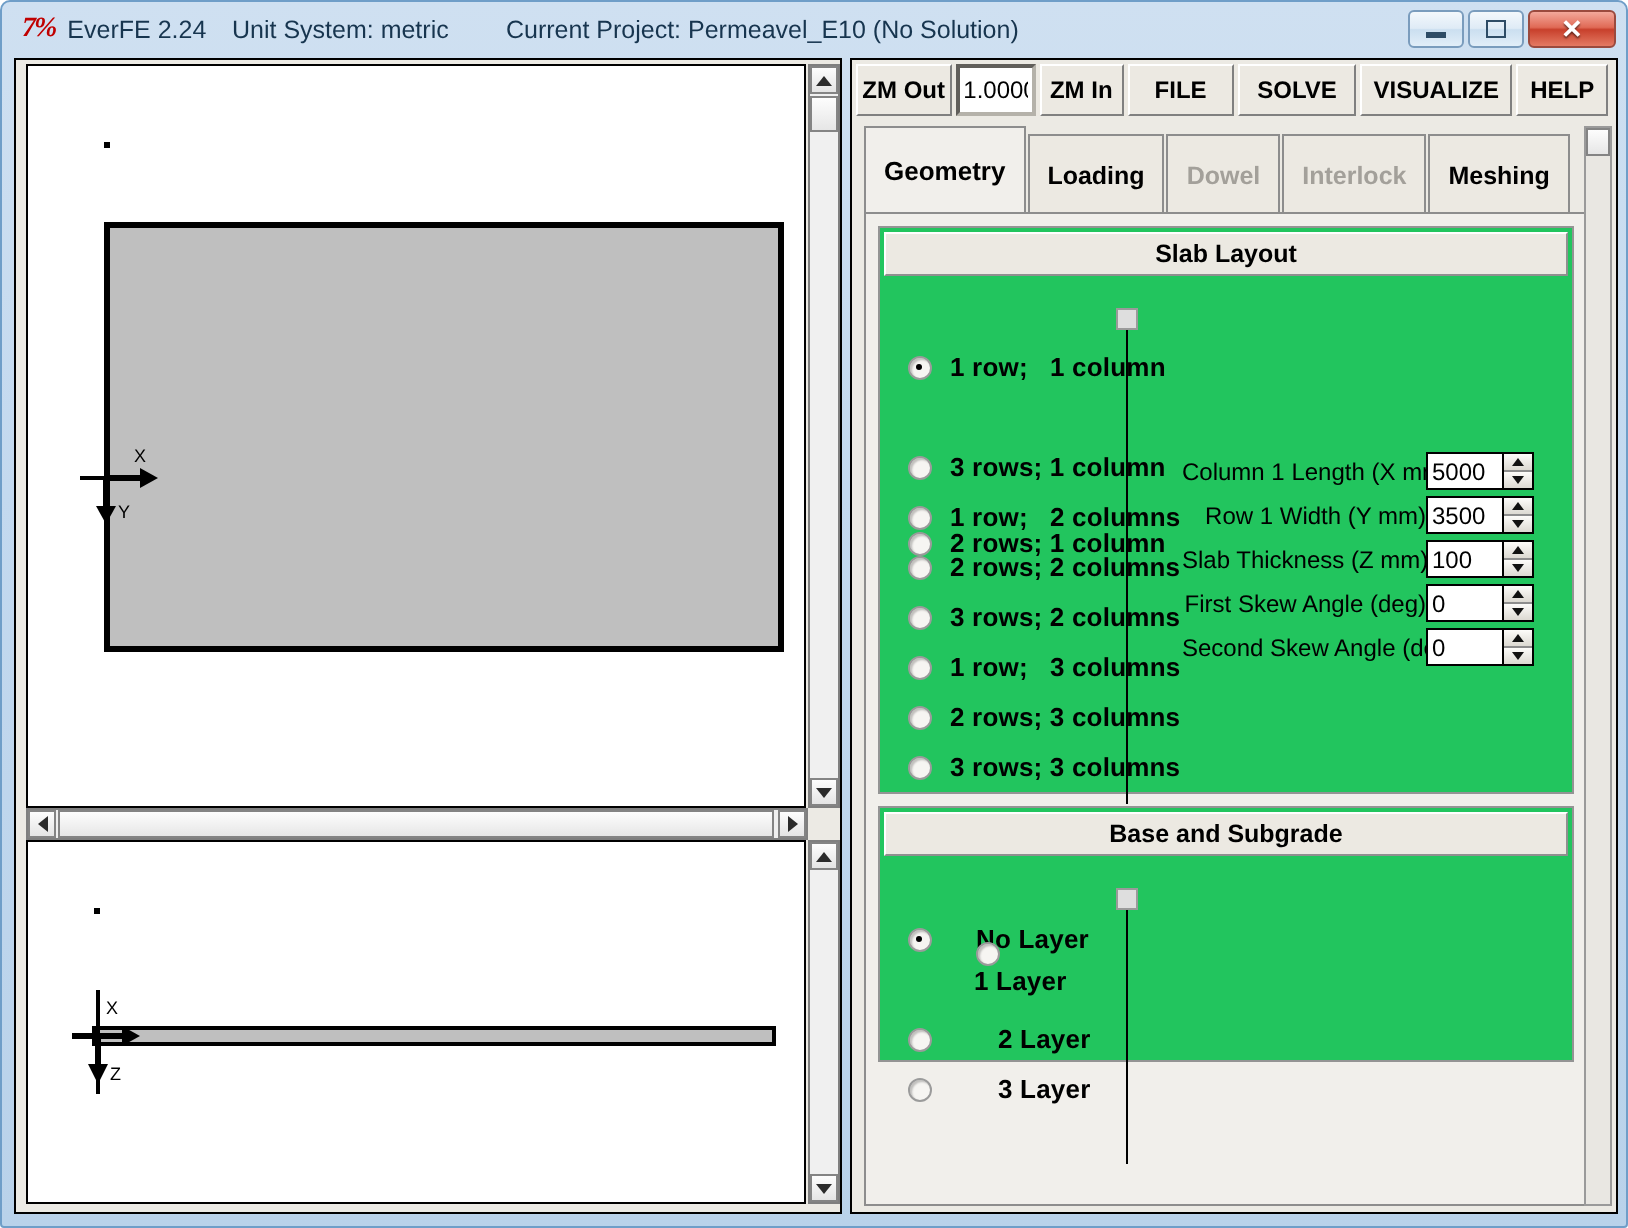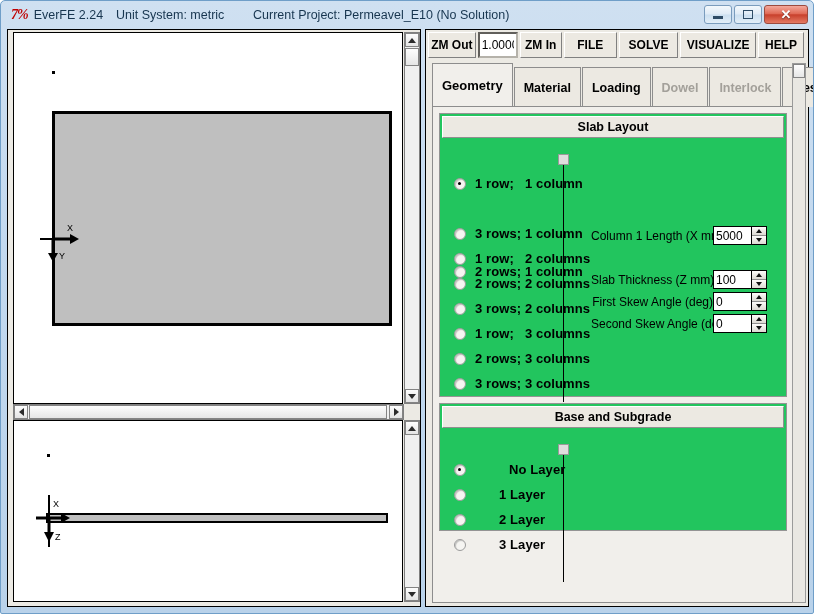--- a/index.html
+++ b/index.html
@@ -381,21 +381,20 @@
         <input class="tb-input" value="1.0000" style="">
         <div class="tb-btn tb-zmin">ZM In</div>
         <div class="tb-btn tb-file">FILE</div>
         <div class="tb-btn tb-solve">SOLVE</div>
         <div class="tb-btn tb-vis">VISUALIZE</div>
         <div class="tb-btn tb-help">HELP</div>
       </div>
 
       <div class="tabs">
         <div class="tab active">Geometry</div>
-        <div class="tab">Material</div>
         <div class="tab">Loading</div>
         <div class="tab disabled">Dowel</div>
         <div class="tab disabled">Interlock</div>
         <div class="tab">Meshing</div>
       </div>
 
       <div class="tabbody">
 
         <div class="group" style="left:6px;top:6px;width:348px;height:284px;">
           <div class="group-title">Slab Layout</div>
@@ -447,20 +446,32 @@
               <span class="spin">
                 <span class="spin-b">
                     <span class="spin-ar-u"></span>
                   </span>
                 <span class="spin-b">
                     <span class="spin-ar-d"></span>
                   </span>
               </span>
             </div>
 
+            <div class="field-row" style="left:151px;top:108px;">
+              <span class="field-lbl">Row 1 Width (Y mm)</span>
+              <input class="field-inp" value="3500" style="">
+              <span class="spin">
+                <span class="spin-b">
+                    <span class="spin-ar-u"></span>
+                  </span>
+                <span class="spin-b">
+                    <span class="spin-ar-d"></span>
+                  </span>
+              </span>
+            </div>
 
             <div class="field-row" style="left:151px;top:130px;">
               <span class="field-lbl">Slab Thickness (Z mm)</span>
               <input class="field-inp" value="100" style="">
               <span class="spin">
                 <span class="spin-b">
                     <span class="spin-ar-u"></span>
                   </span>
                 <span class="spin-b">
                     <span class="spin-ar-d"></span>
@@ -498,23 +509,23 @@
 
         <div class="group" style="left:6px;top:296px;width:348px;height:128px;">
           <div class="group-title">Base and Subgrade</div>
           <div class="group-body">
 
             <div class="splitter" style="left:123px;top:14px;height:138px;"></div>
             <div class="split-handle" style="left:118px;top:14px;"></div>
 
             <div class="radio-row" style="left:14px;top:32px;">
               <span class="radio on"></span>
-              <span class="radio-lbl" style="margin-left:43px;">No Layer</span>
-            </div>
-            <div class="radio-row" style="left:14px;top:57px;">
+              <span class="radio-lbl" style="margin-left:22px;">No Layer</span>
+            </div>
+            <div class="radio-row" style="left:14px;top:41px;flex-direction:column;">
               <span class="radio"></span>
               <span class="radio-lbl" style="margin-left:33px;">1 Layer</span>
             </div>
             <div class="radio-row" style="left:14px;top:82px;">
               <span class="radio"></span>
               <span class="radio-lbl" style="margin-left:33px;">2 Layer</span>
             </div>
             <div class="radio-row" style="left:14px;top:107px;">
               <span class="radio"></span>
               <span class="radio-lbl" style="margin-left:33px;">3 Layer</span>

